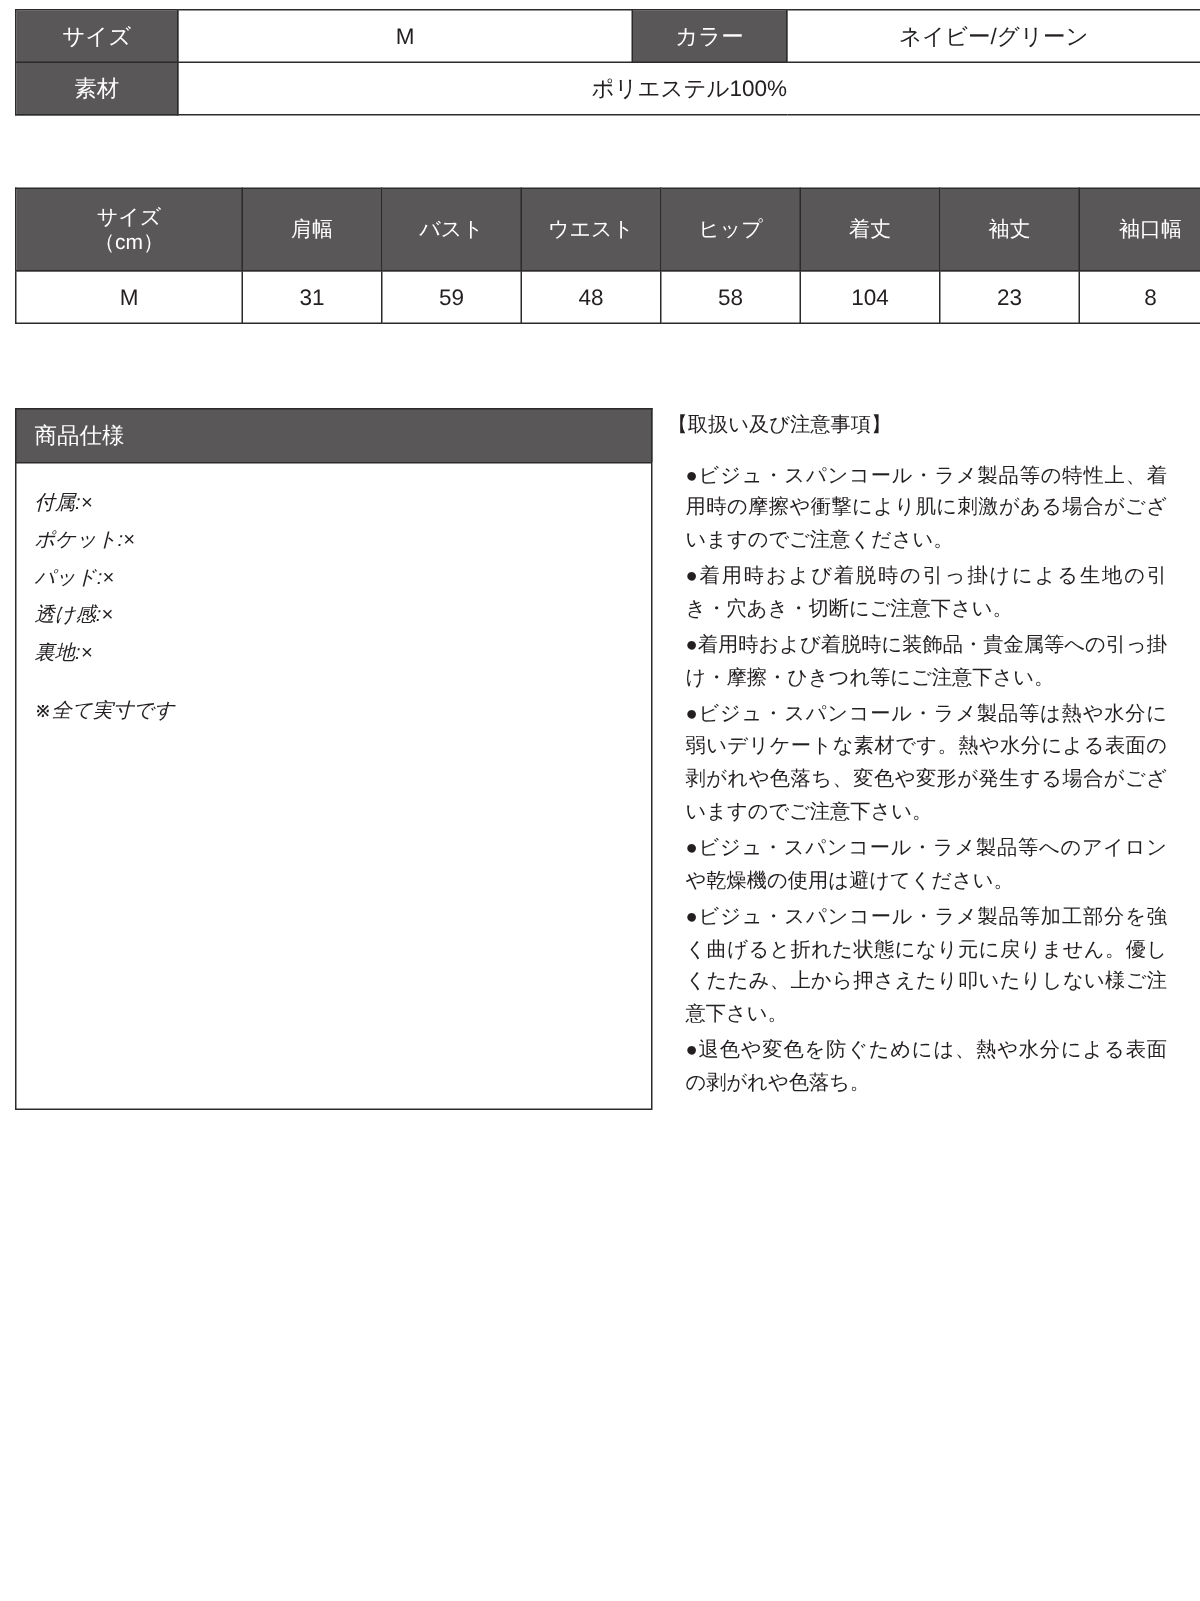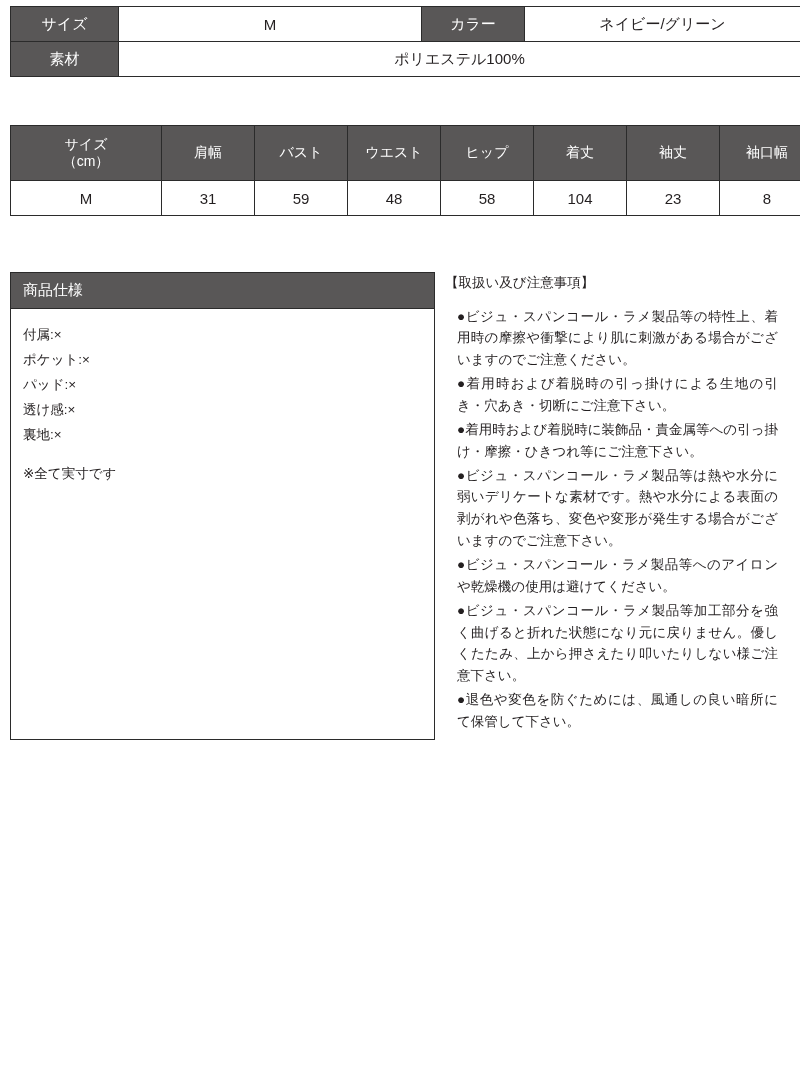--- a/index.html
+++ b/index.html
@@ -70,21 +70,22 @@
     font-size: 15px;
   }
 
   
   .panels {
     position: absolute;
     left: 10px;
     top: 272px;
     width: 780px;
     display: flex;
-    gap: 10px;
+    gap: 0;
+    justify-content: space-between;
   }
   .panel-left {
     width: 425px;
     box-sizing: border-box;
   }
   .panel-right {
     width: 345px;
     box-sizing: border-box;
   }
   .panel-title {
@@ -100,20 +101,21 @@
     border: 1px solid #2b2b2b;
     box-sizing: border-box;
     padding: 14px 12px;
     font-size: 13.5px;
     line-height: 1.85;
     height: 432px;
     overflow: hidden;
   }
   .panel-left .panel-body p {
     margin: 0;
+    font-style: italic;
   }
   .panel-left .gap {
     height: 14px;
   }
 
   .care-title {
     font-size: 13.5px;
     font-weight: normal;
     margin: 0 0 4px 0;
     line-height: 1.6;
@@ -195,18 +197,18 @@
 
     <div class="panel-right">
       <p class="care-title">【取扱い及び注意事項】</p>
       <ul class="care-list">
         <li>●ビジュ・スパンコール・ラメ製品等の特性上、着用時の摩擦や衝撃により肌に刺激がある場合がございますのでご注意ください。</li>
         <li>●着用時および着脱時の引っ掛けによる生地の引き・穴あき・切断にご注意下さい。</li>
         <li>●着用時および着脱時に装飾品・貴金属等への引っ掛け・摩擦・ひきつれ等にご注意下さい。</li>
         <li>●ビジュ・スパンコール・ラメ製品等は熱や水分に弱いデリケートな素材です。熱や水分による表面の剥がれや色落ち、変色や変形が発生する場合がございますのでご注意下さい。</li>
         <li>●ビジュ・スパンコール・ラメ製品等へのアイロンや乾燥機の使用は避けてください。</li>
         <li>●ビジュ・スパンコール・ラメ製品等加工部分を強く曲げると折れた状態になり元に戻りません。優しくたたみ、上から押さえたり叩いたりしない様ご注意下さい。</li>
-        <li>●退色や変色を防ぐためには、風通しの良い暗所にて保管して下さい。</li>
+        <li>●退色や変色を防ぐためには、熱や水分による表面の剥がれや色落ち。</li>
       </ul>
     </div>
 
   </div>
 </div>
 
 </body></html>

